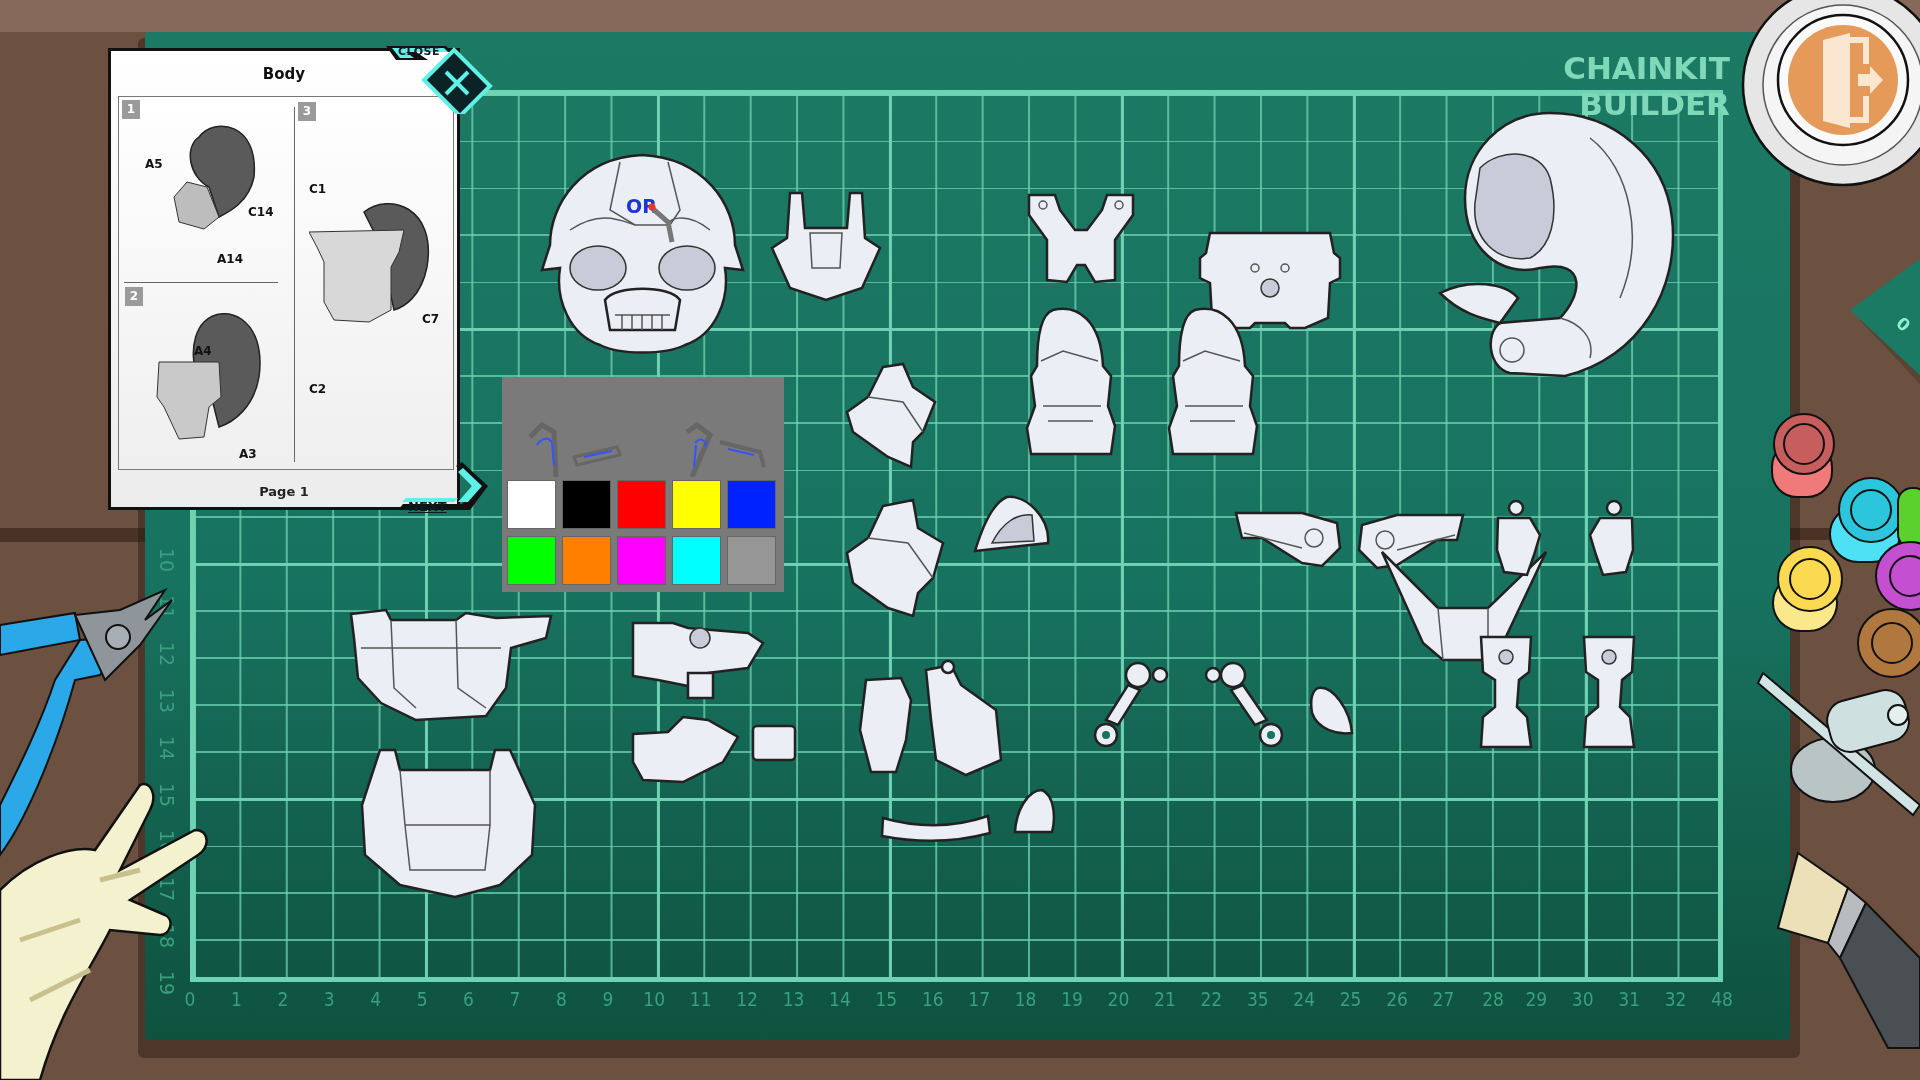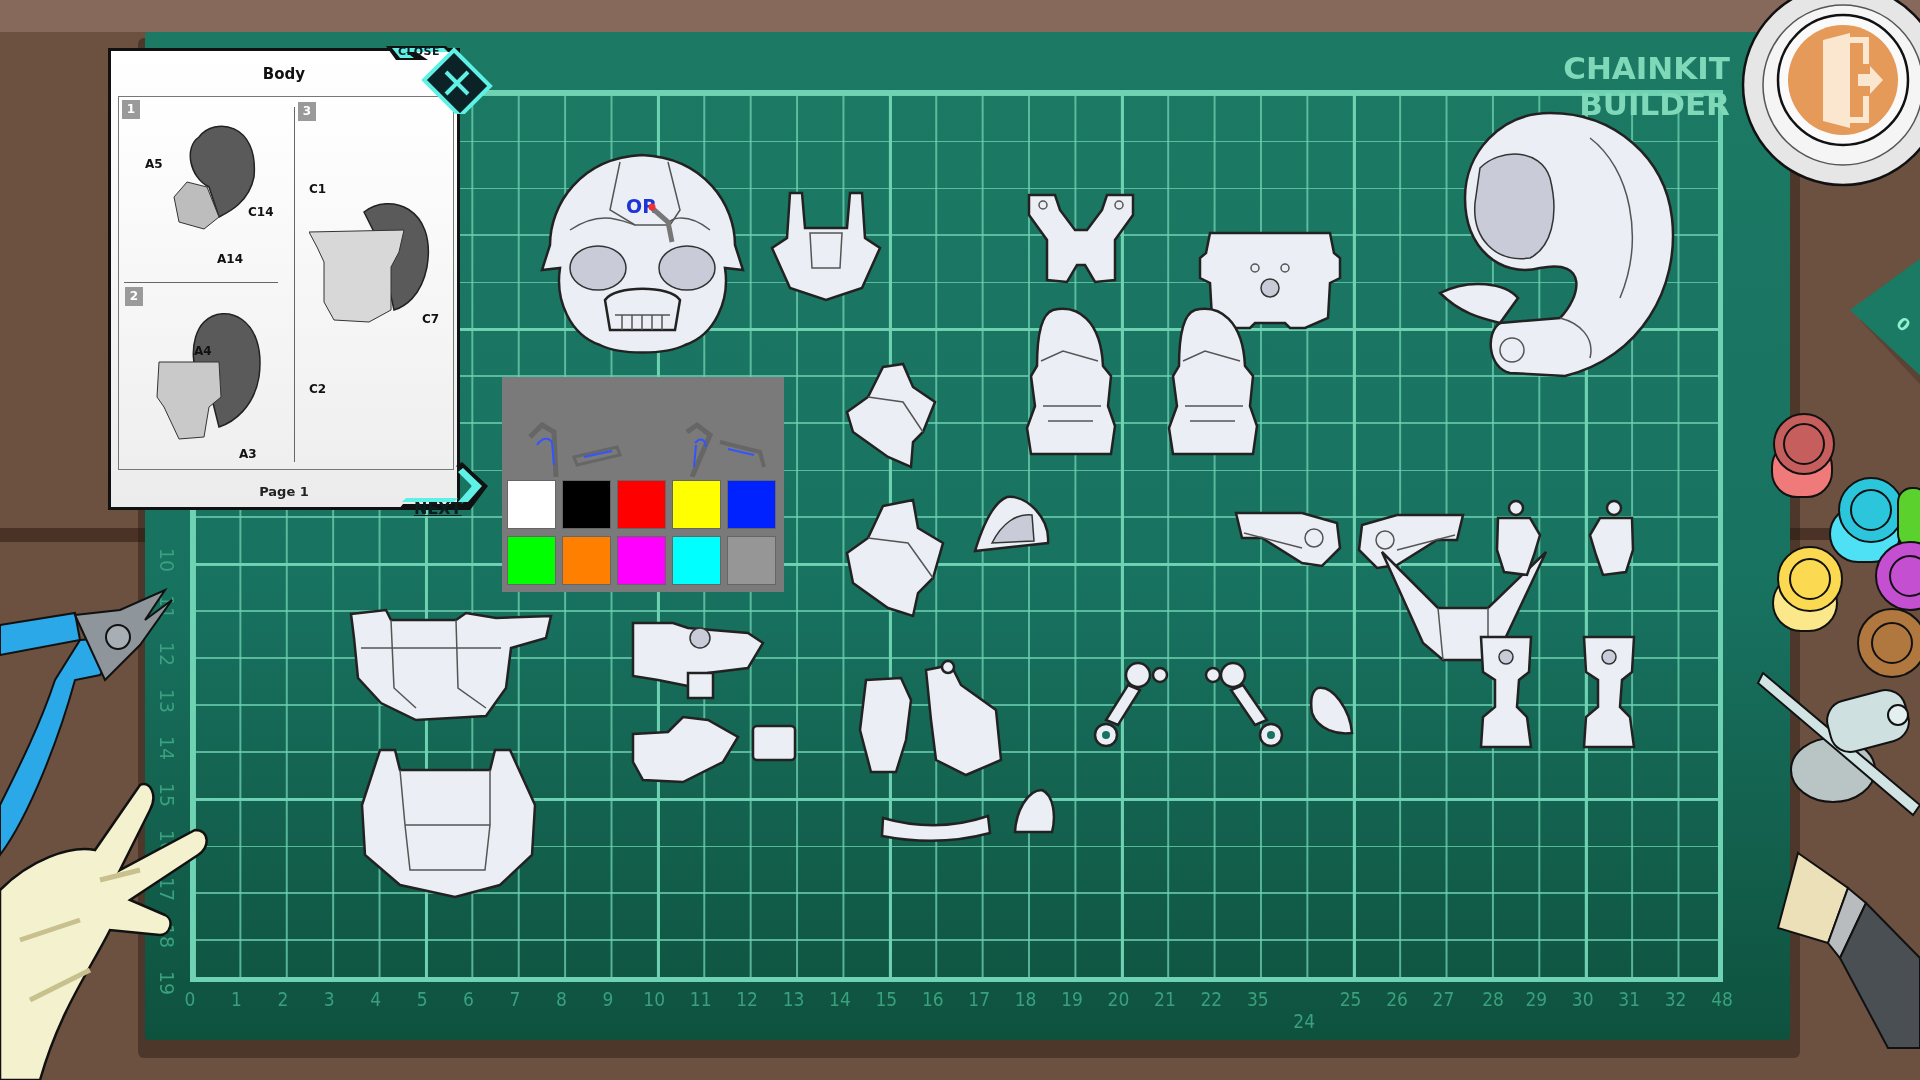--- a/index.html
+++ b/index.html
@@ -63,21 +63,21 @@
   .manual-frame { position:absolute; left:7px; top:45px; width:336px; height:374px; border:1.5px solid #777; background:linear-gradient(#fff,#efefef); }
   .manual-divider-v { position:absolute; left:175px; top:10px; width:1px; height:355px; background:#666; }
   .manual-divider-h { position:absolute; left:5px; top:185px; width:154px; height:1px; background:#666; }
   .step-badge { position:absolute; width:18px; height:19px; background:#9a9a9a; color:#fff; font-size:12px; font-weight:bold; text-align:center; line-height:19px; }
   .callout { position:absolute; font-size:12px; font-weight:bold; color:#111; }
   .manual-page { position:absolute; left:0; top:433px; width:100%; text-align:center; font-weight:bold; font-size:13px; color:#222; }
 
   .close-btn { position:absolute; left:386px; top:44px; width:110px; height:70px; cursor:pointer; }
   .close-label { position:absolute; left:12px; top:1px; font-size:11px; font-weight:bold; color:#0b1d20; letter-spacing:0.5px; }
   .next-btn { position:absolute; left:398px; top:462px; width:92px; height:56px; cursor:pointer; }
-  .next-label { position:absolute; left:16px; top:37px; font-size:16px; font-weight:bold; color:#0b1d20;text-decoration:underline; }
+  .next-label { position:absolute; left:10px; top:37px; font-size:13px; font-weight:bold; color:#0b1d20;text-decoration:underline; }
 
   
   .palette { position:absolute; left:502px; top:377px; width:282px; height:215px; background:#7a7a7a; }
   .palette-preview { position:absolute; left:0; top:0; width:100%; height:100px; }
   .swatch-grid { position:absolute; left:5px; top:103px; width:272px; display:grid; grid-template-columns:repeat(5,49px); grid-column-gap:6px; grid-row-gap:7px; }
   .swatch { width:49px; height:49px; cursor:pointer; border:1px solid #666; }
 
   
   .coffee { position:absolute; left:1738px; top:0; width:182px; height:190px; cursor:pointer; }
   
@@ -114,21 +114,21 @@
     <span style="left: 839.939px;">14</span>
     <span style="left: 886.364px;">15</span>
     <span style="left: 932.788px;">16</span>
     <span style="left: 979.212px;">17</span>
     <span style="left: 1025.64px;">18</span>
     <span style="left: 1072.06px;">19</span>
     <span style="left: 1118.48px;">20</span>
     <span style="left: 1164.91px;">21</span>
     <span style="left: 1211.33px;">22</span>
     <span style="left: 1257.76px;">35</span>
-    <span style="left: 1304.18px; margin-top: 22px;">24</span>
+    <span style="left: 1304.18px;">24</span>
     <span style="left: 1350.61px;">25</span>
     <span style="left: 1397.03px;">26</span>
     <span style="left: 1443.45px;">27</span>
     <span style="left: 1493px; text-align: right;">28</span>
     <span style="left: 1536.3px;">29</span>
     <span style="left: 1582.73px;">30</span>
     <span style="left: 1629.15px;">31</span>
     <span style="left: 1675.58px;">32</span>
     <span style="left: 1722px;">48</span>
   </div>

